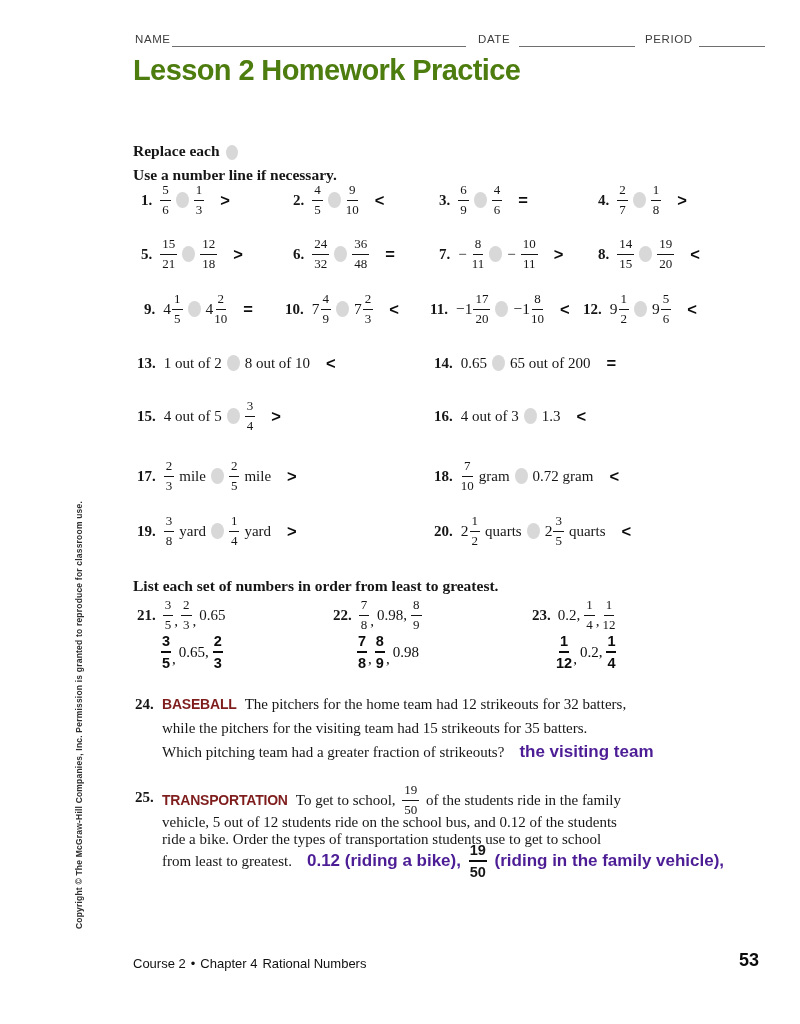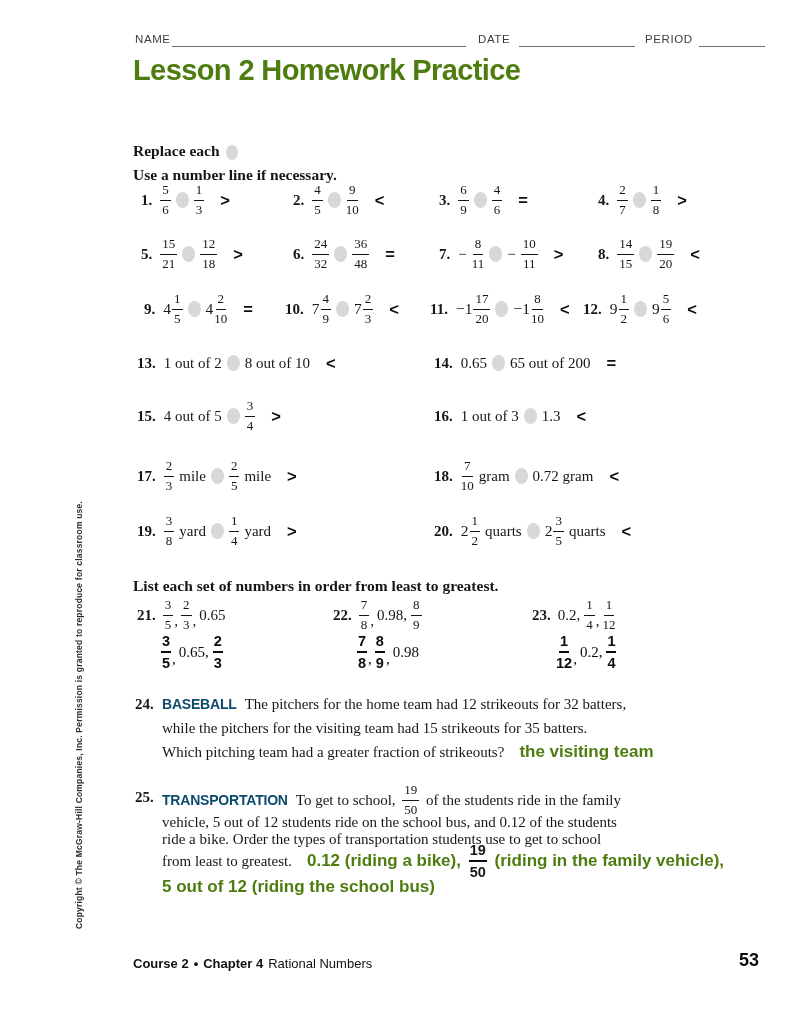--- a/index.html
+++ b/index.html
@@ -45,36 +45,36 @@
   .ocell:nth-child(1){left:137px}.ocell:nth-child(2){left:333px}.ocell:nth-child(3){left:532px}
   .ogiven{display:flex;align-items:center;gap:4px;height:34px;font:15px "Liberation Serif",serif}
   .oans{display:flex;align-items:center;gap:4px;height:36px;margin:2px 0 0 24px;font:700 16.5px "Liberation Sans",sans-serif;color:#0c0c0c}
   .afr{font:700 14.5px "Liberation Sans",sans-serif}
   .afr .fn{border-bottom:2px solid #0c0c0c;padding:0 1px 2px}
   .afr .fd{padding-top:2px}
 
   
   .word{position:absolute;left:162px;width:645px}
   .wnum{position:absolute;left:-27px;top:4px;font:700 15px "Liberation Serif",serif}
-  .wtag{font:700 14px "Liberation Sans",sans-serif;letter-spacing:-.2px;margin-right:8px;color:#0c4a6e}
+  .wtag{font:700 14px "Liberation Sans",sans-serif;letter-spacing:-.2px;margin-right:8px;color:#7f1d1d}
   .wline{display:flex;align-items:center;font:15px "Liberation Serif",serif}
   .wline .fr{margin:0 3px}
-  .atx{font:700 17px "Liberation Sans",sans-serif;white-space:pre;color:#4d7c0f}
+  .atx{font:700 17px "Liberation Sans",sans-serif;white-space:pre;color:#4c1d95}
   .tx + .atx{margin-left:15px}
   #wp24 .wline{min-height:24px}
   #wp25 .wline{position:absolute;left:0}
   #wp25 .wline:nth-child(2){top:0;height:30px}
   #wp25 .wline:nth-child(3){top:26px;height:22px}
   #wp25 .wline:nth-child(4){top:43px;height:22px}
   #wp25 .wline:nth-child(5){top:58px;height:36px}
   #wp25 .wline:nth-child(6){top:87px;height:30px}
 
   
   .footer{position:absolute;left:133px;top:956px;display:flex;gap:5px;align-items:baseline;font:13px "Liberation Sans",sans-serif;color:#111}
-  .fbold{font-weight:700}
+  .fbold{font-weight:400}
   .pageno{position:absolute;left:739px;top:950px;font:700 18px "Liberation Sans",sans-serif;color:#0c0c0c}
   .copyright{position:absolute;left:79px;top:715px;transform:translate(-50%,-50%) rotate(-90deg);white-space:nowrap;font:700 8.5px "Liberation Sans",sans-serif;letter-spacing:.2px;color:#2e2e2e}
 </style>
 </head>
 <body>
 
 <div class="page">
 
   <span class="hlabel" style="left:135px">NAME</span>
   <span class="hline" style="left:172px;width:294px"></span>
@@ -303,21 +303,21 @@
         <span class="tx">4 out of 5</span>
         <span class="circ"></span>
         <span class="fr">
           <span class="fn">3</span>
           <span class="fd">4</span>
         </span>
         <span class="ansSym">&gt;</span>
       </div>
       <div class="cell">
         <span class="pnum">16.</span>
-        <span class="tx">1 out of 3</span>
+        <span class="tx">4 out of 3</span>
         <span class="circ"></span>
         <span class="tx">1.3</span>
         <span class="ansSym">&lt;</span>
       </div>
     </div>
   <div class="prow rB" style="top:459px;height:34px">
       <div class="cell">
         <span class="pnum">17.</span>
         <span class="fr">
           <span class="fn">2</span>
@@ -502,23 +502,20 @@
         <span class="tx">ride a bike. Order the types of transportation students use to get to school</span>
       </div>
       <div class="wline">
         <span class="tx">from least to greatest.</span>
         <span class="atx">0.12 (riding a bike), </span>
         <span class="fr afr">
           <span class="fn">19</span>
           <span class="fd">50</span>
         </span>
         <span class="atx"> (riding in the family vehicle),</span>
-      </div>
-      <div class="wline">
-        <span class="atx">5 out of 12 (riding the school bus)</span>
       </div>
     </div>
 
   <div class="copyright">Copyright © The McGraw-Hill Companies, Inc. Permission is granted to reproduce for classroom use.</div>
 
   <div class="footer">
     <span class="fbold">Course 2</span>
     <span class="fbold">•</span>
     <span class="fbold">Chapter 4</span>
     <span>Rational Numbers</span>

